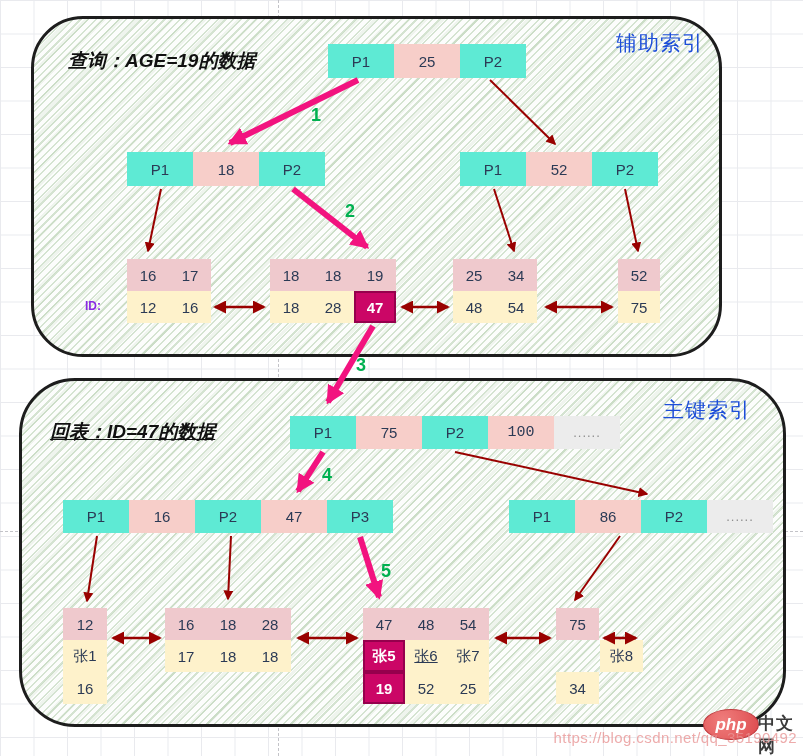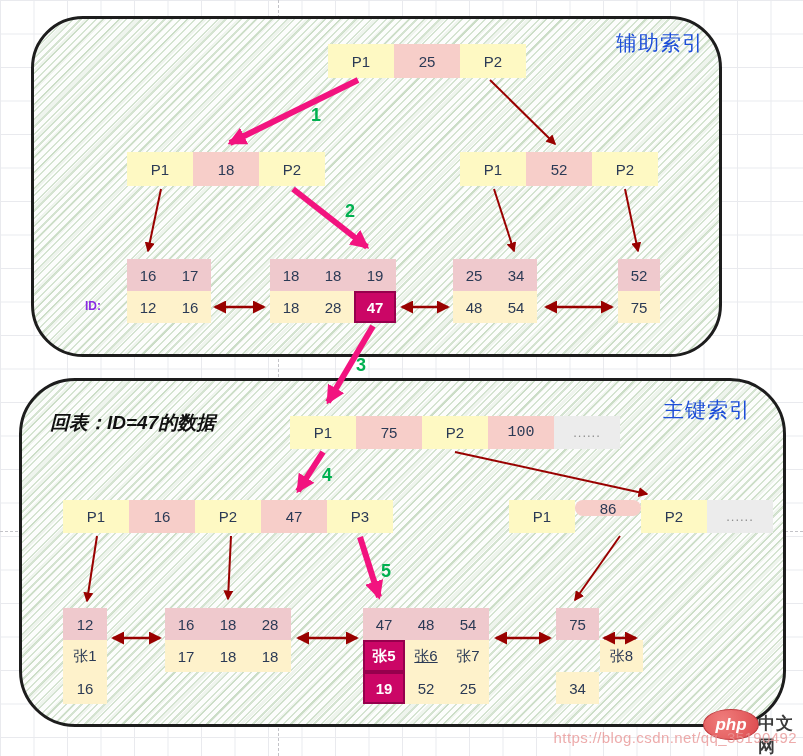--- a/index.html
+++ b/index.html
@@ -24,34 +24,34 @@
       repeating-linear-gradient(135deg, rgba(122,168,110,0.10) 0px, rgba(122,168,110,0.10) 3px, rgba(255,255,255,0) 3px, rgba(255,255,255,0) 12px),
       #fcfdfc;
     box-sizing:border-box;
   }
   .panel.top{left:31px;top:16px;width:691px;height:341px;border-radius:52px;}
   .panel.bottom{left:19px;top:378px;width:767px;height:349px;border-radius:56px;}
 
   .title{position:absolute;z-index:4;white-space:nowrap;}
   .query{font-weight:bold;font-style:italic;font-size:19px;color:#111;}
   .q1{left:68px;top:48px;}
-  .q2{left:50px;top:410px;}
+  .q2{left:50px;top:419px;text-decoration:underline;}
   .idx{font-size:21px;color:#1d4ed8;letter-spacing:1px;}
   .i1{left:616px;top:29px;}
   .i2{left:663px;top:396px;}
   .idlabel{position:absolute;left:85px;top:299px;z-index:4;font-weight:bold;font-size:12px;color:#8a2be2;}
 
   #nodes{position:absolute;inset:0;z-index:2;}
   .node{position:absolute;display:flex;flex-direction:column;}
   .nrow{display:flex;}
   .cell{
     display:flex;align-items:center;justify-content:center;
     font-size:15px;color:#2b3a55;box-sizing:border-box;flex:none;
   }
-  .cell.p{background:#fef9c3;}
+  .cell.p{background:#5eead4;}
   .cell.k{background:#f7cec9;}
   .cell.lp{background:#efc9cd;}
   .cell.id{background:#fef2cb;}
   .cell.hl{background:#cb0666;color:#ffffff;font-weight:bold;border:2.5px solid #96004d;z-index:3;}
   .cell.g{background:#ececec;color:#8f8f8f;font-size:13px;letter-spacing:1px;}
 
   #arrows{position:absolute;left:0;top:0;z-index:5;pointer-events:none;}
   #steps{position:absolute;inset:0;z-index:6;}
   .step{position:absolute;transform:translate(-50%,-50%);font-weight:bold;font-size:18px;color:#00b050;}
 
@@ -72,20 +72,21 @@
 </head>
 <body>
 
 <div class="stage">
   <div class="dash-v"></div>
   <div class="dash-h"></div>
 
   <div class="panel top"></div>
   <div class="panel bottom"></div>
 
+  <div class="title query q1">查询：AGE=19的数据</div>
   <div class="title idx i1">辅助索引</div>
   <div class="title query q2">回表：ID=47的数据</div>
   <div class="title idx i2">主键索引</div>
   <div class="idlabel">ID:</div>
 
   <div id="nodes">
       <div class="node" style="left: 328px; top: 44px;">
         <div class="nrow">
           <div class="cell p" style="width: 66px; height: 34px;">P1</div>
           <div class="cell k" style="width: 66px; height: 34px;">25</div>
@@ -160,21 +161,21 @@
           <div class="cell p" style="width: 66px; height: 33px;">P1</div>
           <div class="cell k" style="width: 66px; height: 33px;">16</div>
           <div class="cell p" style="width: 66px; height: 33px;">P2</div>
           <div class="cell k" style="width: 66px; height: 33px;">47</div>
           <div class="cell p" style="width: 66px; height: 33px;">P3</div>
         </div>
       </div>
       <div class="node" style="left: 509px; top: 500px;">
         <div class="nrow">
           <div class="cell p" style="width: 66px; height: 33px;">P1</div>
-          <div class="cell k" style="width: 66px; height: 16px; border-radius: 15px;">86</div>
+          <div class="cell k" style="width: 66px; height: 33px;">86</div>
           <div class="cell p" style="width: 66px; height: 33px;">P2</div>
           <div class="cell g" style="width: 66px; height: 33px;">......</div>
         </div>
       </div>
       <div class="node" style="left: 63px; top: 608px;">
         <div class="nrow">
           <div class="cell lp" style="width: 44px; height: 32px;">12</div>
         </div>
         <div class="nrow">
           <div class="cell id" style="width: 44px; height: 32px;">张1</div>

